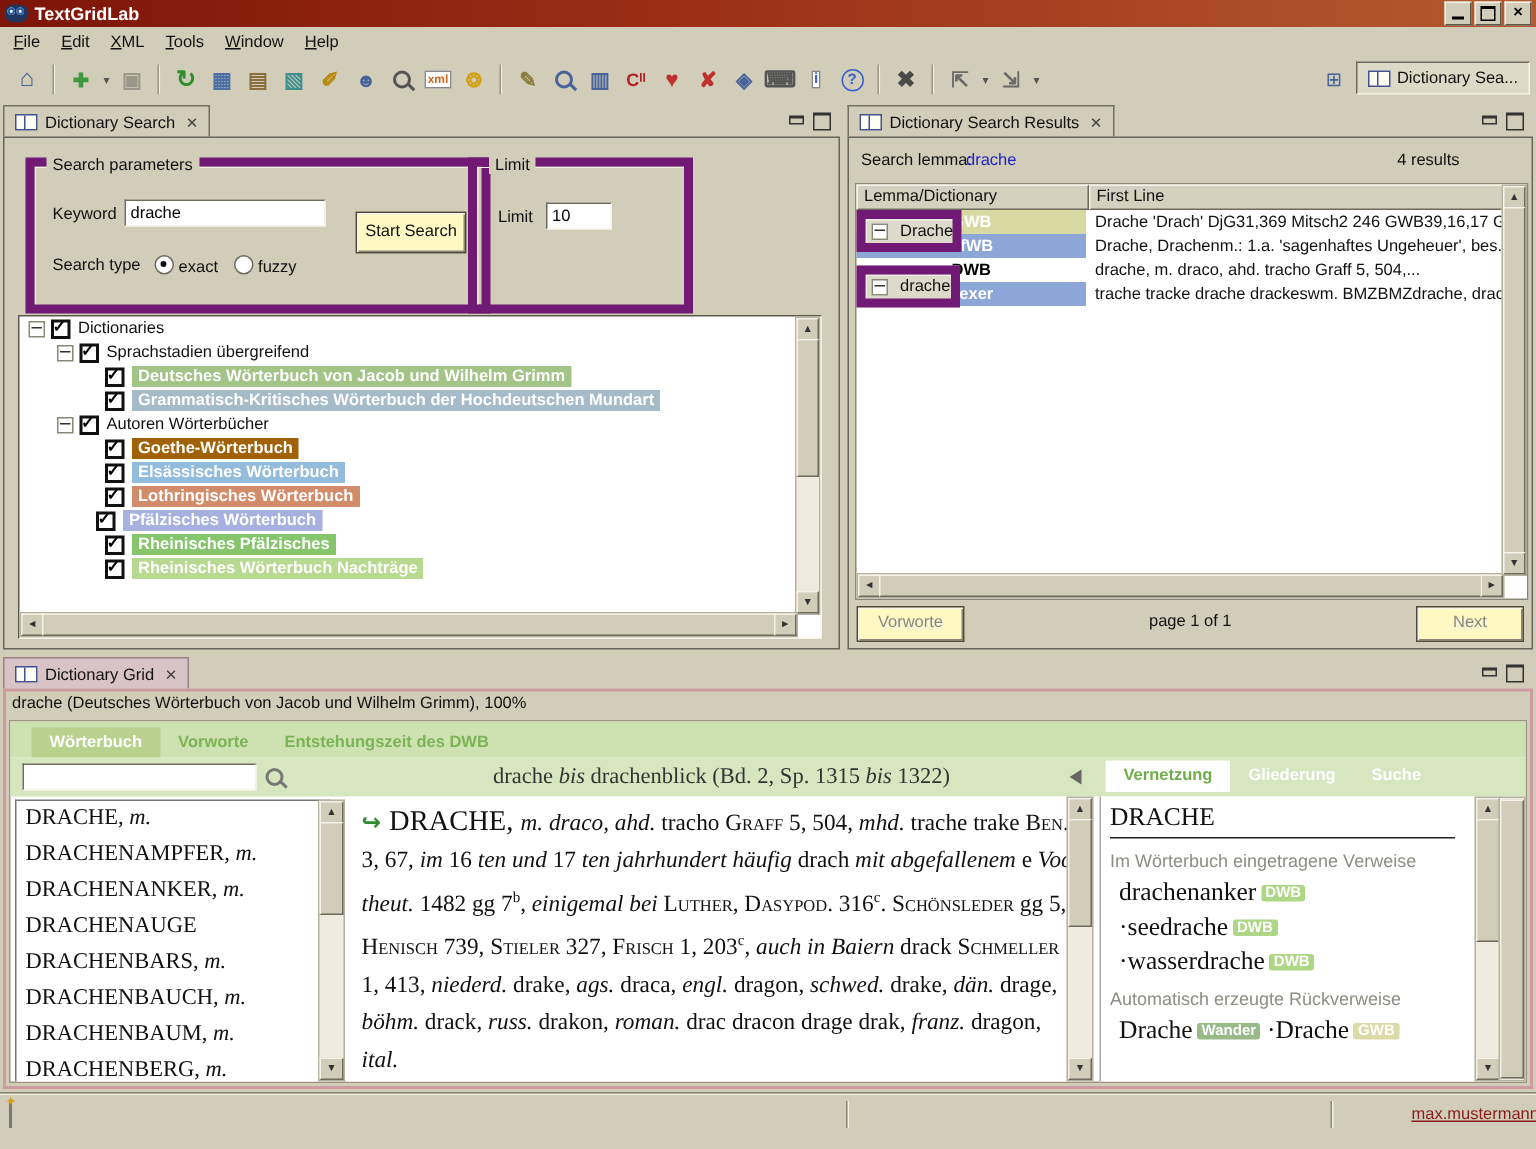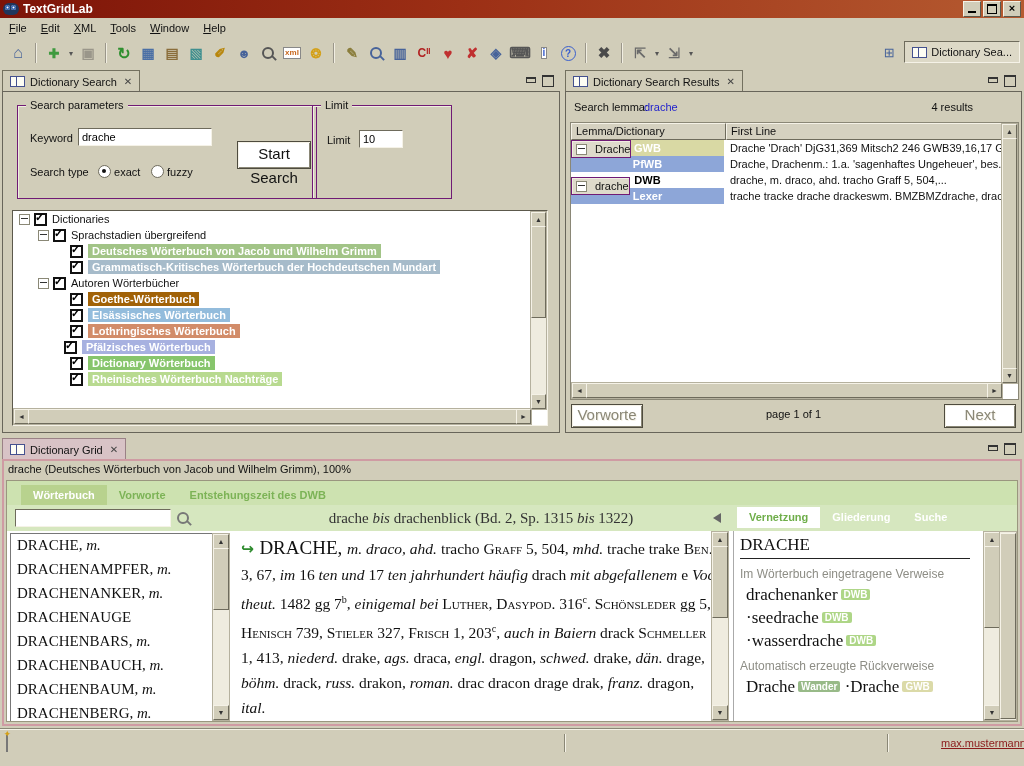--- a/index.html
+++ b/index.html
@@ -43,24 +43,24 @@
   .view{position:absolute;}
   .vtabs{position:absolute;left:0;top:0;right:0;height:22px;display:flex;align-items:flex-end;}
   .vtab{height:21px;display:flex;align-items:center;gap:5px;padding:0 7px;background:#d1cdb9;
         border:1px solid #73705f;border-bottom:none;}
   .vtab .close{font-size:10px;color:#444;padding-left:2px;}
   .vminmax{margin-left:auto;display:flex;gap:6px;padding:0 6px 5px 0;}
   .mm-min{width:10px;height:9px;position:relative;}
   .mm-min::after{content:"";position:absolute;left:0;right:0;bottom:1px;height:3px;border:1px solid #333;border-top-width:2px;}
   .mm-max{width:10px;height:9px;border:1px solid #333;border-top-width:2px;}
   .vbody{position:absolute;left:0;top:21px;right:0;bottom:0;border:1px solid #68655a;background:#d1cdb9;}
-  .group{position:absolute;border:1px solid #701a75;box-shadow:1px 1px 0 #f1eee2 inset;}
+  .group{position:absolute;border:6px solid #701a75;box-shadow:1px 1px 0 #f1eee2 inset;}
   .group>.glabel{position:absolute;top:-7px;left:8px;background:#d1cdb9;padding:0 4px;}
-  .btn{background:#ffffff;border:1px solid #4e4b3e;box-shadow:inset 1px 1px 0 #f5f2e7,inset -1px -1px 0 #8a8776;
-       text-align:center;font-size:15px;}
+  .btn{background:#fef9c3;border:1px solid #4e4b3e;box-shadow:inset 1px 1px 0 #f5f2e7,inset -1px -1px 0 #8a8776;
+       text-align:center;font-size:11px;}
   .btn.disabled{color:#8a8776;text-shadow:1px 1px 0 #f5f2e7;}
   .radio{width:11px;height:11px;border:1px solid #6e6b5c;border-radius:50%;background:#fff;display:inline-block;position:relative;vertical-align:-2px;}
   .radio.sel::after{content:"";position:absolute;left:3px;top:3px;width:4px;height:4px;background:#111;border-radius:50%;}
   
   #tree{position:absolute;left:9px;top:118px;width:534px;height:214px;background:#fff;
         border:1px solid;border-color:#5c594c #f5f2e7 #f5f2e7 #5c594c;overflow:hidden;}
   .trow{height:16px;display:flex;align-items:center;white-space:nowrap;}
   .exp{display:inline-block;width:9px;height:9px;border:1px solid #8a8876;background:#fff;position:relative;margin-right:4px;flex:none;}
   .exp::after{content:"";position:absolute;left:1px;right:1px;top:3px;height:1px;background:#333;}
   .cb{display:inline-block;width:9px;height:9px;border:2px solid #111;background:#fff;position:relative;margin-right:5px;flex:none;}
@@ -303,21 +303,21 @@
           <div class="trow" style="padding-left: 57px;">
             <span class="cb"></span>
             <span class="hl" style="background: rgb(210, 140, 105);">Lothringisches Wörterbuch</span>
           </div>
           <div class="trow" style="padding-left: 51px;">
             <span class="cb"></span>
             <span class="hl" style="background: rgb(167, 177, 224);">Pfälzisches Wörterbuch</span>
           </div>
           <div class="trow" style="padding-left: 57px;">
             <span class="cb"></span>
-            <span class="hl" style="background: rgb(135, 197, 108);">Dictionary Wörterbuch</span>
+            <span class="hl" style="background: rgb(135, 197, 108);">Rheinisches Pfälzisches</span>
           </div>
           <div class="trow" style="padding-left: 57px;">
             <span class="cb"></span>
             <span class="hl" style="background: rgb(184, 218, 144);">Rheinisches Wörterbuch Nachträge</span>
           </div>
         </div>
 
       <div class="sbv" style="right:0;top:0;width:15px;bottom:15px;">
         <div class="sbtn" style="left:0;top:0;width:13px;height:13px;line-height:13px;">▲</div>
         <div class="sthumb" style="left:0;top:14px;width:13px;height:90px;"></div>

